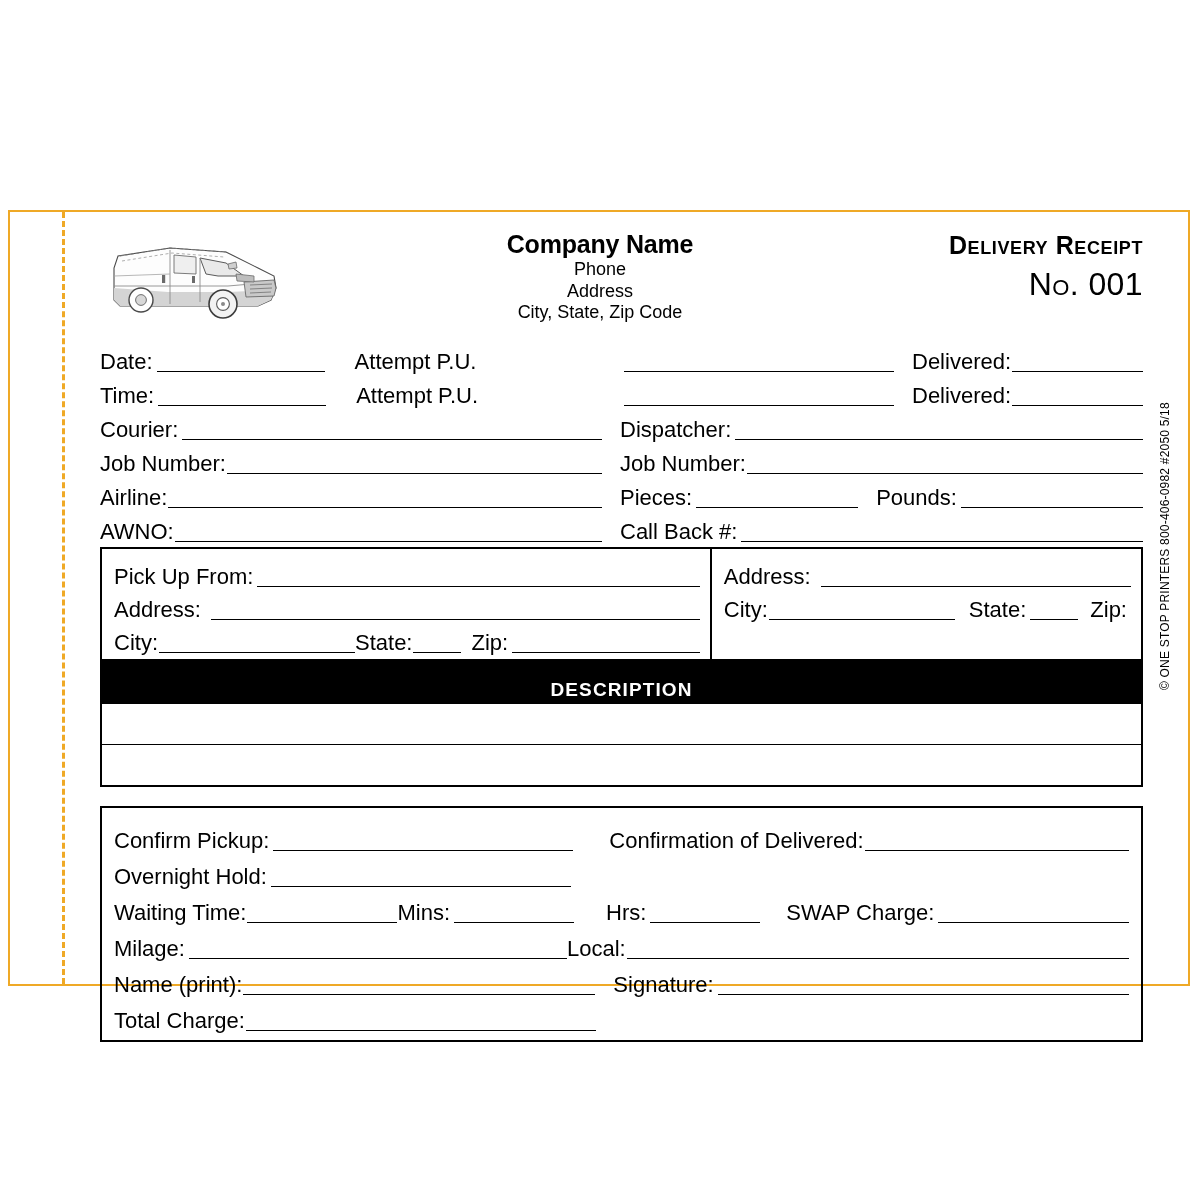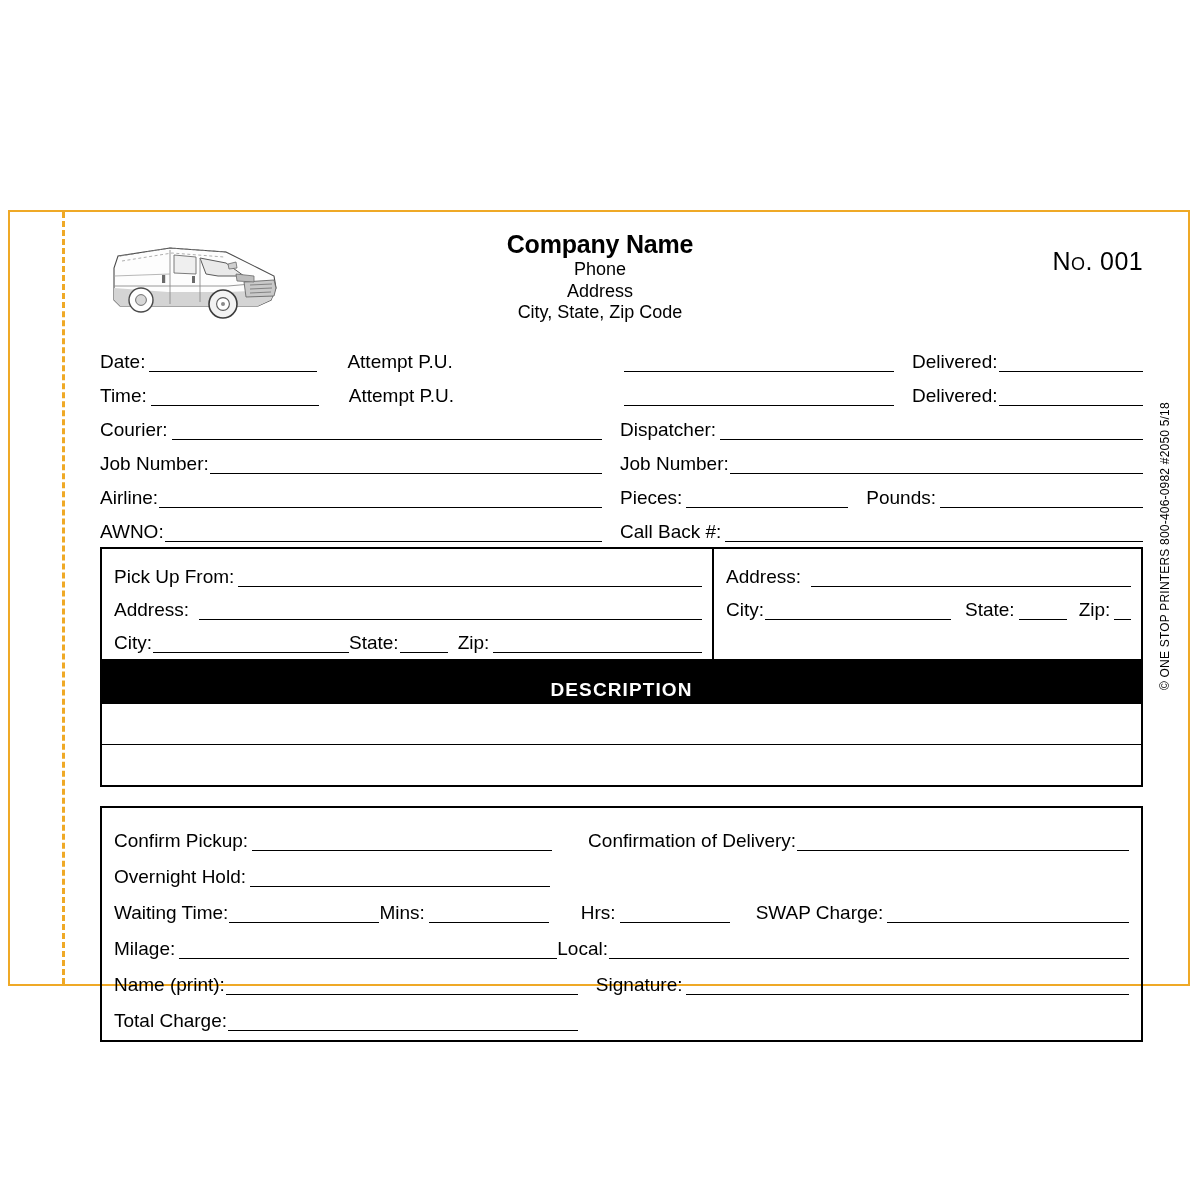--- a/index.html
+++ b/index.html
@@ -81,34 +81,34 @@
     width: 330px;
     text-align: right;
   }
   #doc-title {
     font-size: 25px;
     font-weight: bold;
     font-variant: small-caps;
     letter-spacing: 0.6px;
   }
   #doc-number {
-    font-size: 25px;
+    font-size: 32px;
     font-variant: small-caps;
-    margin-top: 16px;
+    margin-top: 6px;
     letter-spacing: 0.4px;
   }
 
   
   .row {
     display: flex;
     align-items: flex-end;
     height: 34px;
   }
   .lbl {
-    font-size: 19px;
+    font-size: 22px;
     line-height: 20px;
     white-space: nowrap;
   }
   .rule {
     border-bottom: 1.6px solid #000;
     height: 17px;
     margin-left: 4px;
   }
   .rule.tight { margin-left: 1px; }
   .grow { flex: 1 1 auto; }
@@ -215,20 +215,21 @@
     </svg>
 
     <div id="company-block">
       <div id="company-name">Company Name</div>
       <div class="company-line">Phone</div>
       <div class="company-line">Address</div>
       <div class="company-line">City, State, Zip Code</div>
     </div>
 
     <div id="title-block">
+      <div id="doc-title">Delivery Receipt</div>
       <div id="doc-number">No. 001</div>
     </div>
   </div>
 
   <div id="top-grid">
 
     <div class="row">
       <div class="half-left">
         <span class="lbl">Date:</span>
         <span class="rule" style="width:168px"></span>
@@ -343,21 +344,21 @@
     <div id="description-bar">DESCRIPTION</div>
     <div class="description-row"></div>
     <div class="description-row last"></div>
   </div>
 
   <div id="bottom-box">
 
     <div class="brow">
       <span class="lbl">Confirm Pickup:</span>
       <span class="rule" style="width:300px"></span>
-      <span class="lbl" style="margin-left:36px">Confirmation of Delivery:</span>
+      <span class="lbl" style="margin-left:36px">Confirmation of Delivered:</span>
       <span class="rule tight grow"></span>
     </div>
 
     <div class="brow">
       <span class="lbl">Overnight Hold:</span>
       <span class="rule" style="width:300px"></span>
     </div>
 
     <div class="brow">
       <span class="lbl">Waiting Time:</span>

